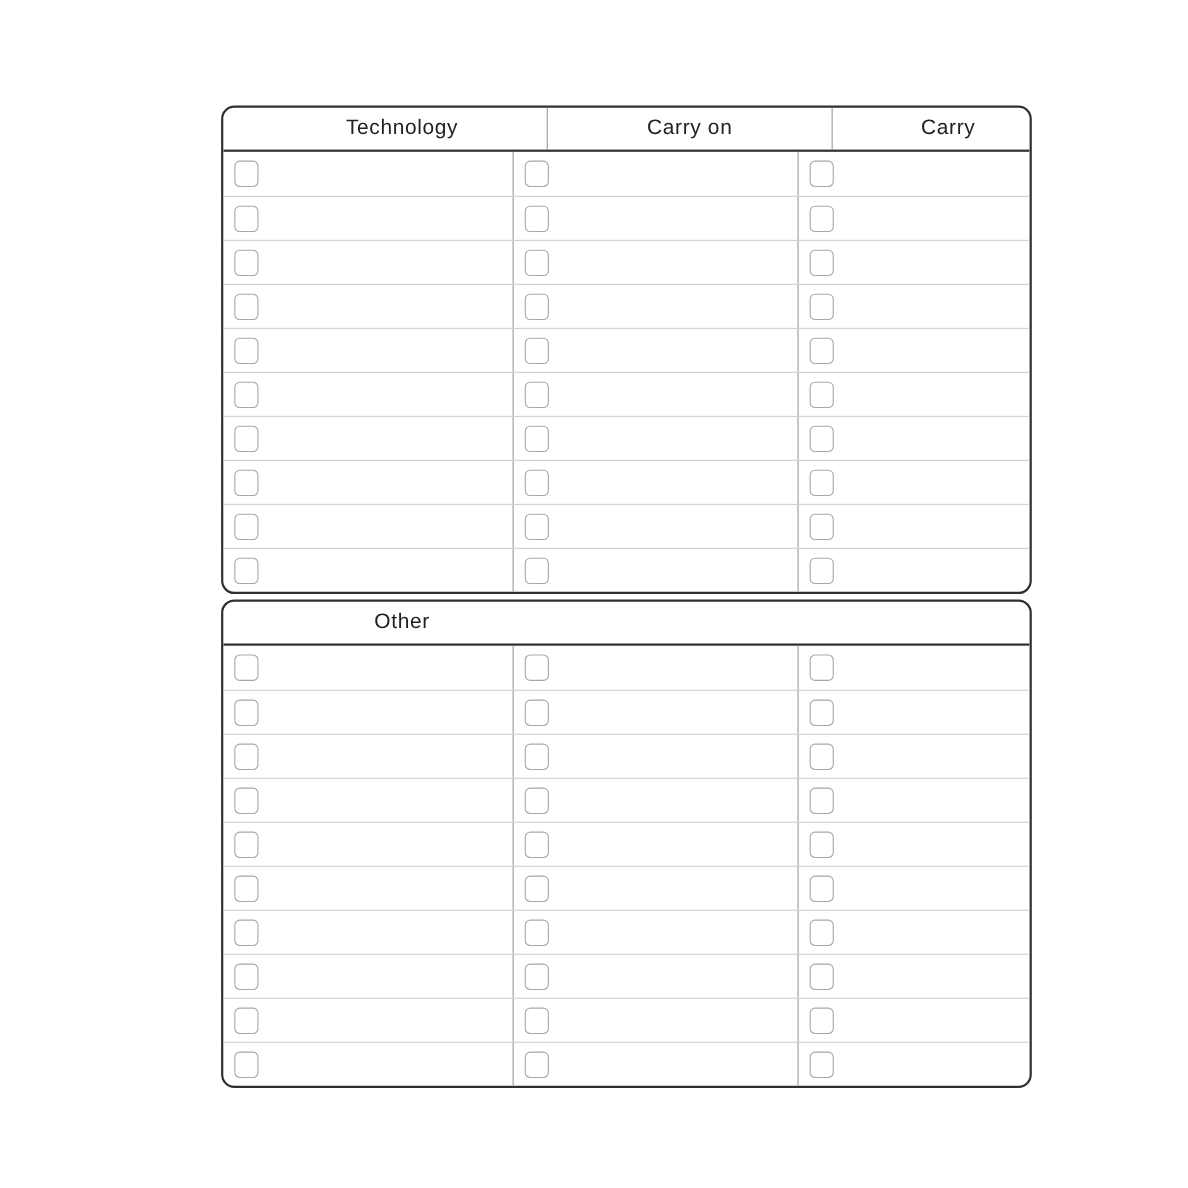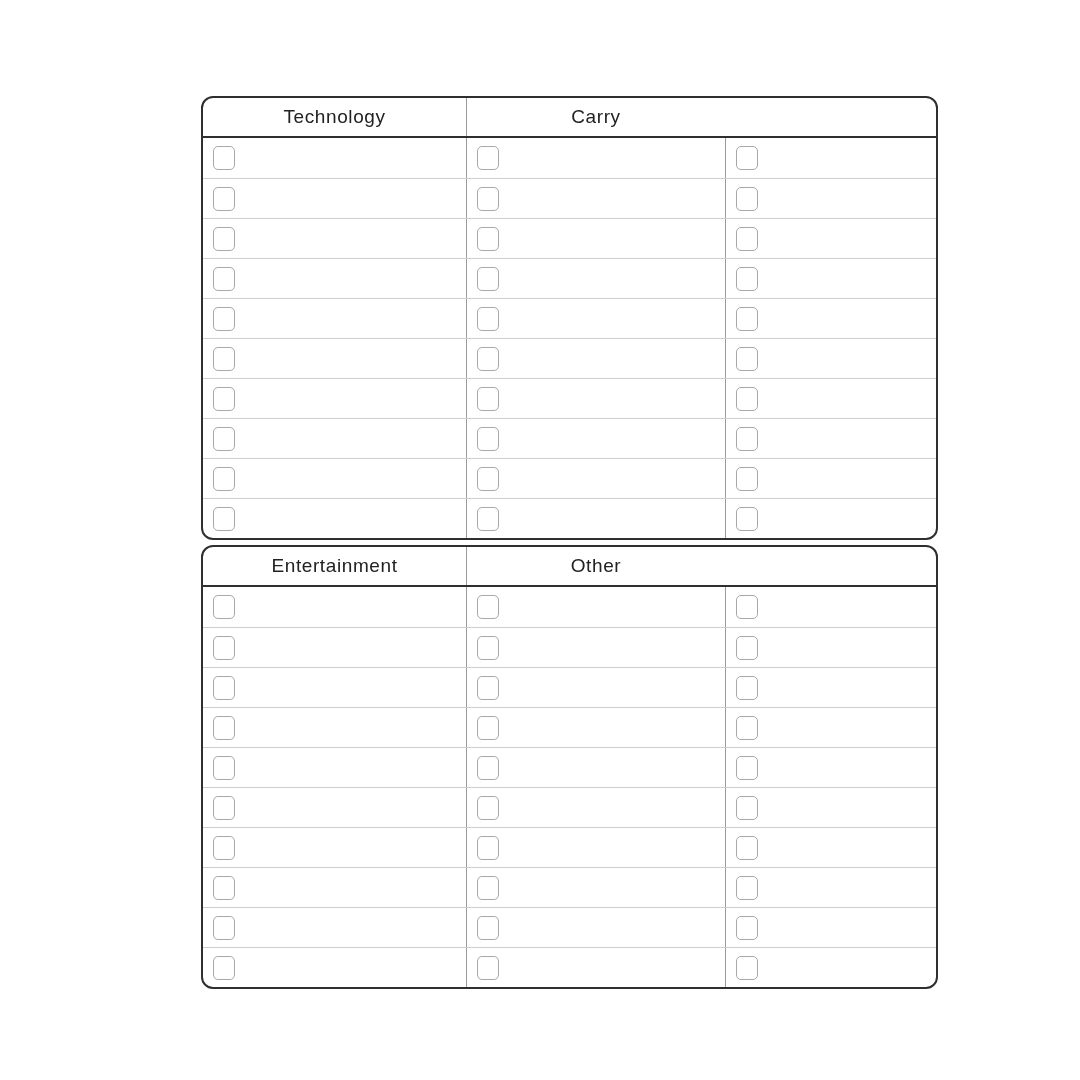--- a/index.html
+++ b/index.html
@@ -24,20 +24,21 @@
   .table {
     border: 2px solid var(--outer-border, #2f2f2f);
     border-radius: 12px;
     background: #ffffff;
     overflow: hidden;
   }
   .header-row {
     display: grid;
     grid-template-columns: 263px 259px 211px;
     border-bottom: 2px solid var(--header-divider, #2f2f2f);
+    padding-left: 31px;
   }
   .header-cell {
     height: 38px;
     display: flex;
     align-items: center;
     justify-content: center;
     font-size: 19px;
     font-weight: 400;
     letter-spacing: 0.6px;
     color: var(--header-text, #222222);
@@ -72,20 +73,21 @@
   }
 </style>
 </head>
 <body>
 
 <div class="page">
   <div class="tables" id="tables">
       <div class="table">
         <div class="header-row">
           <div class="header-cell">Technology</div>
+          <div class="header-cell">Carry on</div>
           <div class="header-cell">Carry</div>
         </div>
         <div class="row">
           <div class="cell">
             <span class="checkbox"></span>
           </div>
           <div class="cell">
             <span class="checkbox"></span>
           </div>
           <div class="cell">
@@ -187,21 +189,20 @@
           <div class="cell">
             <span class="checkbox"></span>
           </div>
           <div class="cell">
             <span class="checkbox"></span>
           </div>
         </div>
       </div>
       <div class="table">
         <div class="header-row">
-          <div class="header-cell">Entertainment</div>
           <div class="header-cell">Other</div>
         </div>
         <div class="row">
           <div class="cell">
             <span class="checkbox"></span>
           </div>
           <div class="cell">
             <span class="checkbox"></span>
           </div>
           <div class="cell">

